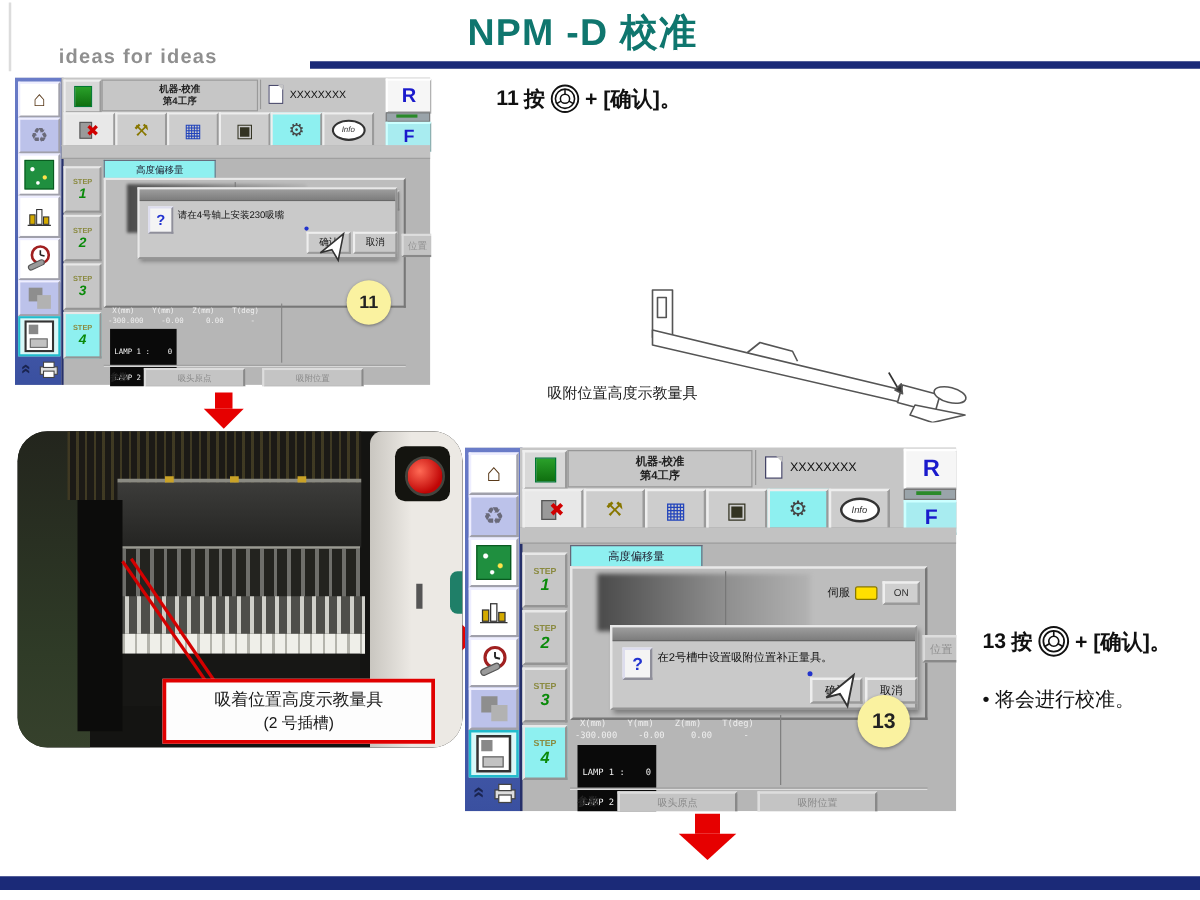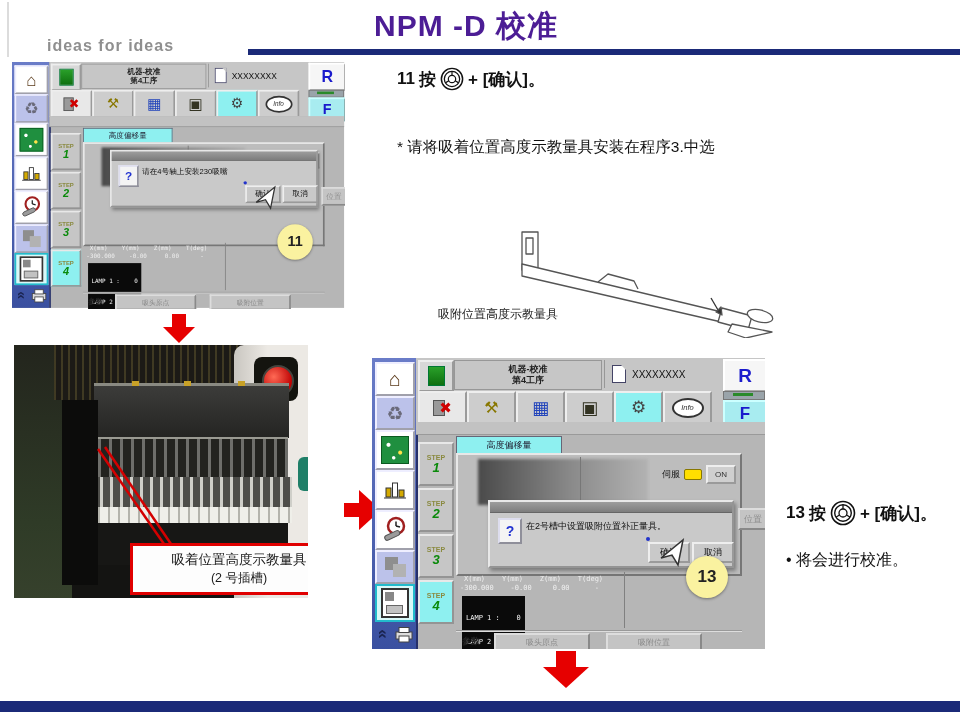--- a/index.html
+++ b/index.html
@@ -3,21 +3,21 @@
 <meta charset="utf-8">
 <style>
   html,body{margin:0;padding:0;background:#888;}
   .slide{position:relative;width:960px;height:720px;background:#fff;overflow:hidden;
          font-family:"Liberation Sans","DejaVu Sans",sans-serif;color:#111;}
   .abs{position:absolute;}
 
   
   .logo{position:absolute;left:29px;top:5px;font-size:31px;font-weight:bold;color:#0b35a3;letter-spacing:-1px;}
   .tagline{position:absolute;left:47px;top:37px;font-size:16px;font-weight:bold;color:#8f8f8f;letter-spacing:1px;}
-  .page-title{position:absolute;left:374px;top:6px;font-size:30px;font-weight:bold;color:#4c1d95;letter-spacing:1px;}
+  .page-title{position:absolute;left:374px;top:6px;font-size:30px;font-weight:bold;color:#0f766e;letter-spacing:1px;}
   .title-rule{position:absolute;left:248px;top:49px;width:712px;height:6px;background:#1b2a78;}
   .left-edge-line{position:absolute;left:7px;top:2px;width:2px;height:55px;background:#dcdcdc;}
   .bottom-rule{position:absolute;left:0;top:701px;width:960px;height:11px;background:#1b2a78;}
 
   
   .ins-head{display:flex;align-items:center;gap:4px;font-size:17px;font-weight:bold;white-space:nowrap;}
   .ins-bullet{font-size:16px;margin-top:4px;white-space:nowrap;}
   #ins11{left:397px;top:67px;}
   #ins12{left:397px;top:136px;}
   #ins12 .note{font-size:15.5px;line-height:22px;white-space:nowrap;}
@@ -37,21 +37,21 @@
   #arrow1 .shaft{left:9px;top:0;width:14px;height:13px;}
   #arrow1 .head{left:0;top:13px;border-left:16px solid transparent;border-right:16px solid transparent;border-top:16px solid #e60000;}
   #arrow2{left:344px;top:490px;width:38px;height:40px;}
   #arrow2 .shaft{left:0;top:13px;width:15px;height:14px;}
   #arrow2 .head{left:15px;top:0;border-top:20px solid transparent;border-bottom:20px solid transparent;border-left:22px solid #e60000;}
   #arrow3{left:543px;top:651px;width:46px;height:38px;}
   #arrow3 .shaft{left:13px;top:0;width:20px;height:16px;}
   #arrow3 .head{left:0;top:16px;border-left:23px solid transparent;border-right:23px solid transparent;border-top:21px solid #e60000;}
 
   
-  .photo{left:14px;top:345px;width:294px;height:253px;background:#141412;overflow:hidden;}
+  .photo{left:14px;top:345px;width:356px;height:253px;background:#141412;overflow:hidden;border-radius:24px;}
   .ph-left{position:absolute;left:0;top:0;width:58px;height:253px;background:linear-gradient(180deg,#23251d,#2f3b27 70%,#36412c);}
   .ph-top{position:absolute;left:40px;top:0;width:235px;height:55px;background:#1c1a16;
           background-image:repeating-linear-gradient(90deg,rgba(190,170,80,.22) 0 2px,transparent 2px 7px);}
   .ph-body{position:absolute;right:0;top:0;width:74px;height:253px;background:linear-gradient(90deg,#c9c6c0,#ece9e4 45%);border-top-left-radius:10px;}
   .ph-estop-plate{position:absolute;right:10px;top:12px;width:44px;height:44px;background:#14140f;border-radius:8px;}
   .ph-estop{position:absolute;left:8px;top:8px;width:28px;height:28px;border-radius:50%;
             background:radial-gradient(circle at 35% 35%,#ff6a55,#c00505 70%);border:2px solid #44443e;}
   .ph-slot{position:absolute;right:32px;top:122px;width:5px;height:20px;background:#555;}
   .ph-teal{position:absolute;right:0;top:112px;width:10px;height:34px;background:#1f7f68;border-radius:6px 0 0 6px;}
   .ph-frame-top{position:absolute;left:80px;top:38px;width:195px;height:52px;background:linear-gradient(180deg,#3c3c3a,#242422);border-top:3px solid #8a8a82;}
@@ -203,21 +203,20 @@
         <circle cx="13" cy="13" r="4" fill="none" stroke="#111" stroke-width="1.3"></circle>
         <line x1="13" y1="4.7" x2="13" y2="9" stroke="#111" stroke-width="1.3"></line>
         <line x1="5.8" y1="17.2" x2="9.5" y2="15" stroke="#111" stroke-width="1.3"></line>
         <line x1="20.2" y1="17.2" x2="16.5" y2="15" stroke="#111" stroke-width="1.3"></line>
       </svg>
       <span>+ [确认]。</span>
     </div>
   </div>
 
   <div class="abs" id="ins12">
-    <div class="note">* 请将吸着位置高度示教量具安装在程序3.中选</div>
   </div>
 
   <div class="abs jig">
     <svg width="360" height="118" viewBox="0 0 360 118">
       <g fill="#fff" stroke="#555" stroke-width="1.3" stroke-linejoin="round">
         <polygon points="92,12 108,12 108,50 92,50"></polygon>
         <rect x="96" y="18" width="7" height="16"></rect>
         <polygon points="92,44 300,94 300,104 92,56"></polygon>
         <polyline fill="none" points="168,62 178,54 204,61 208,69"></polyline>
         <polygon points="292,88 322,96 318,110 288,102"></polygon>

